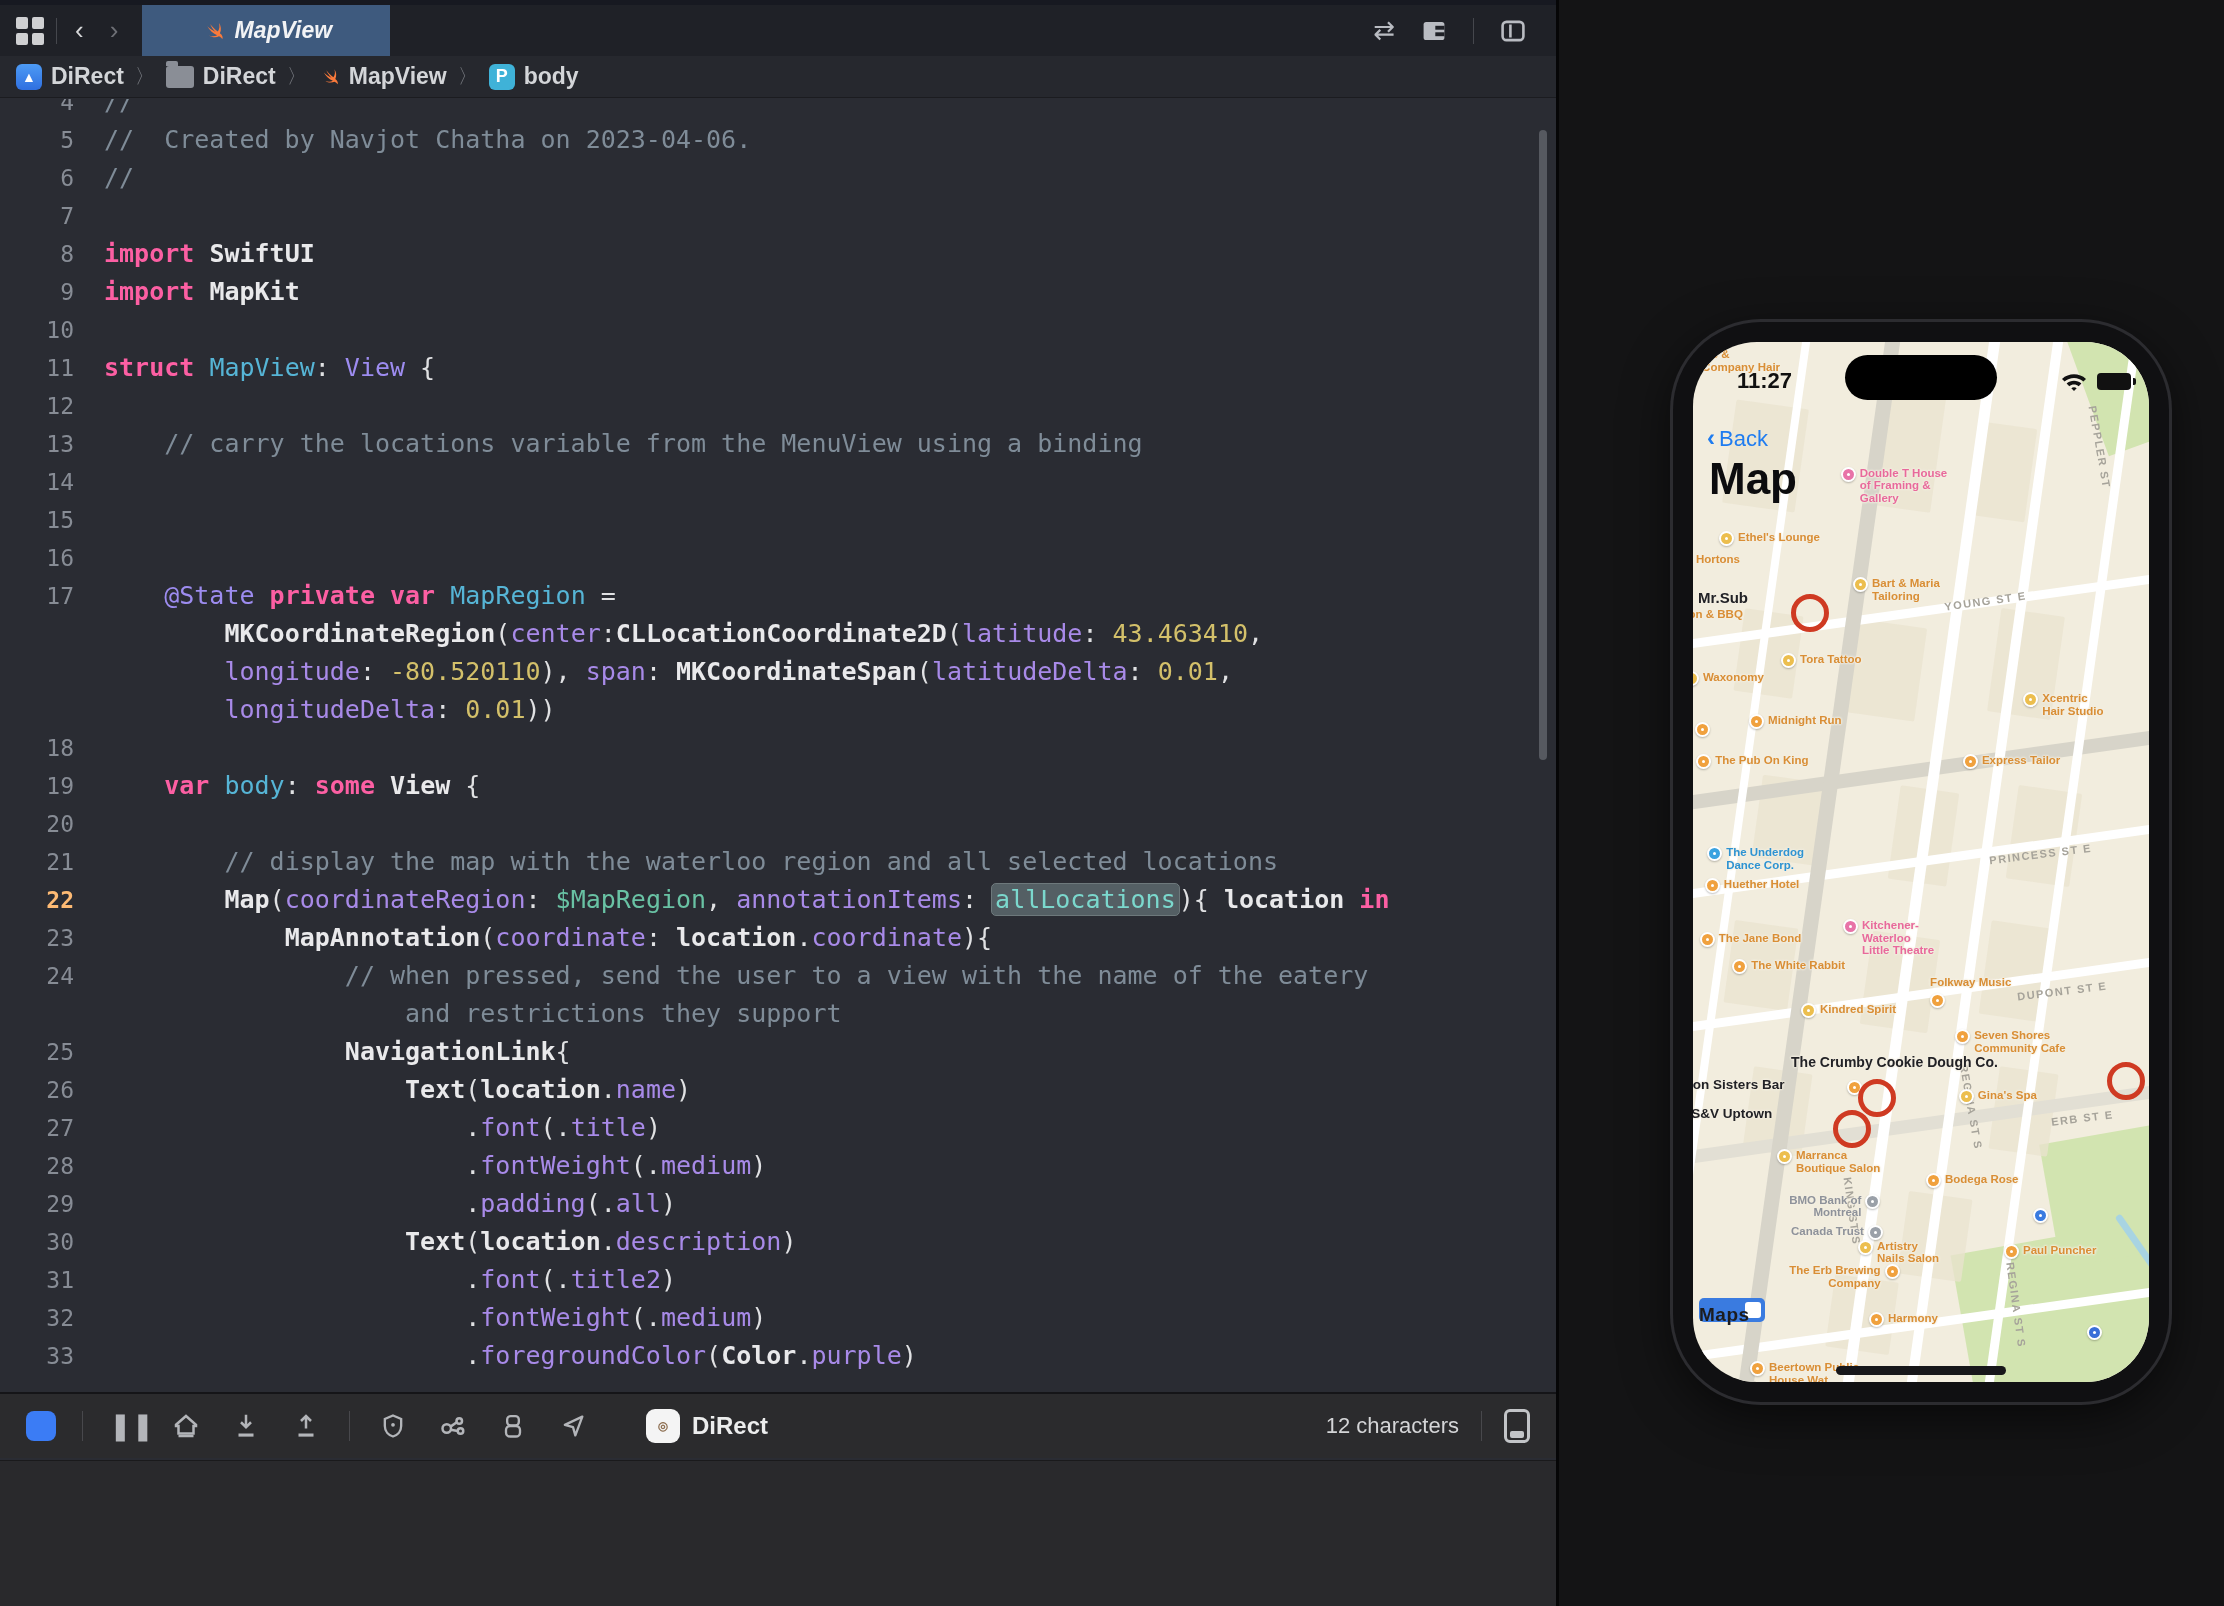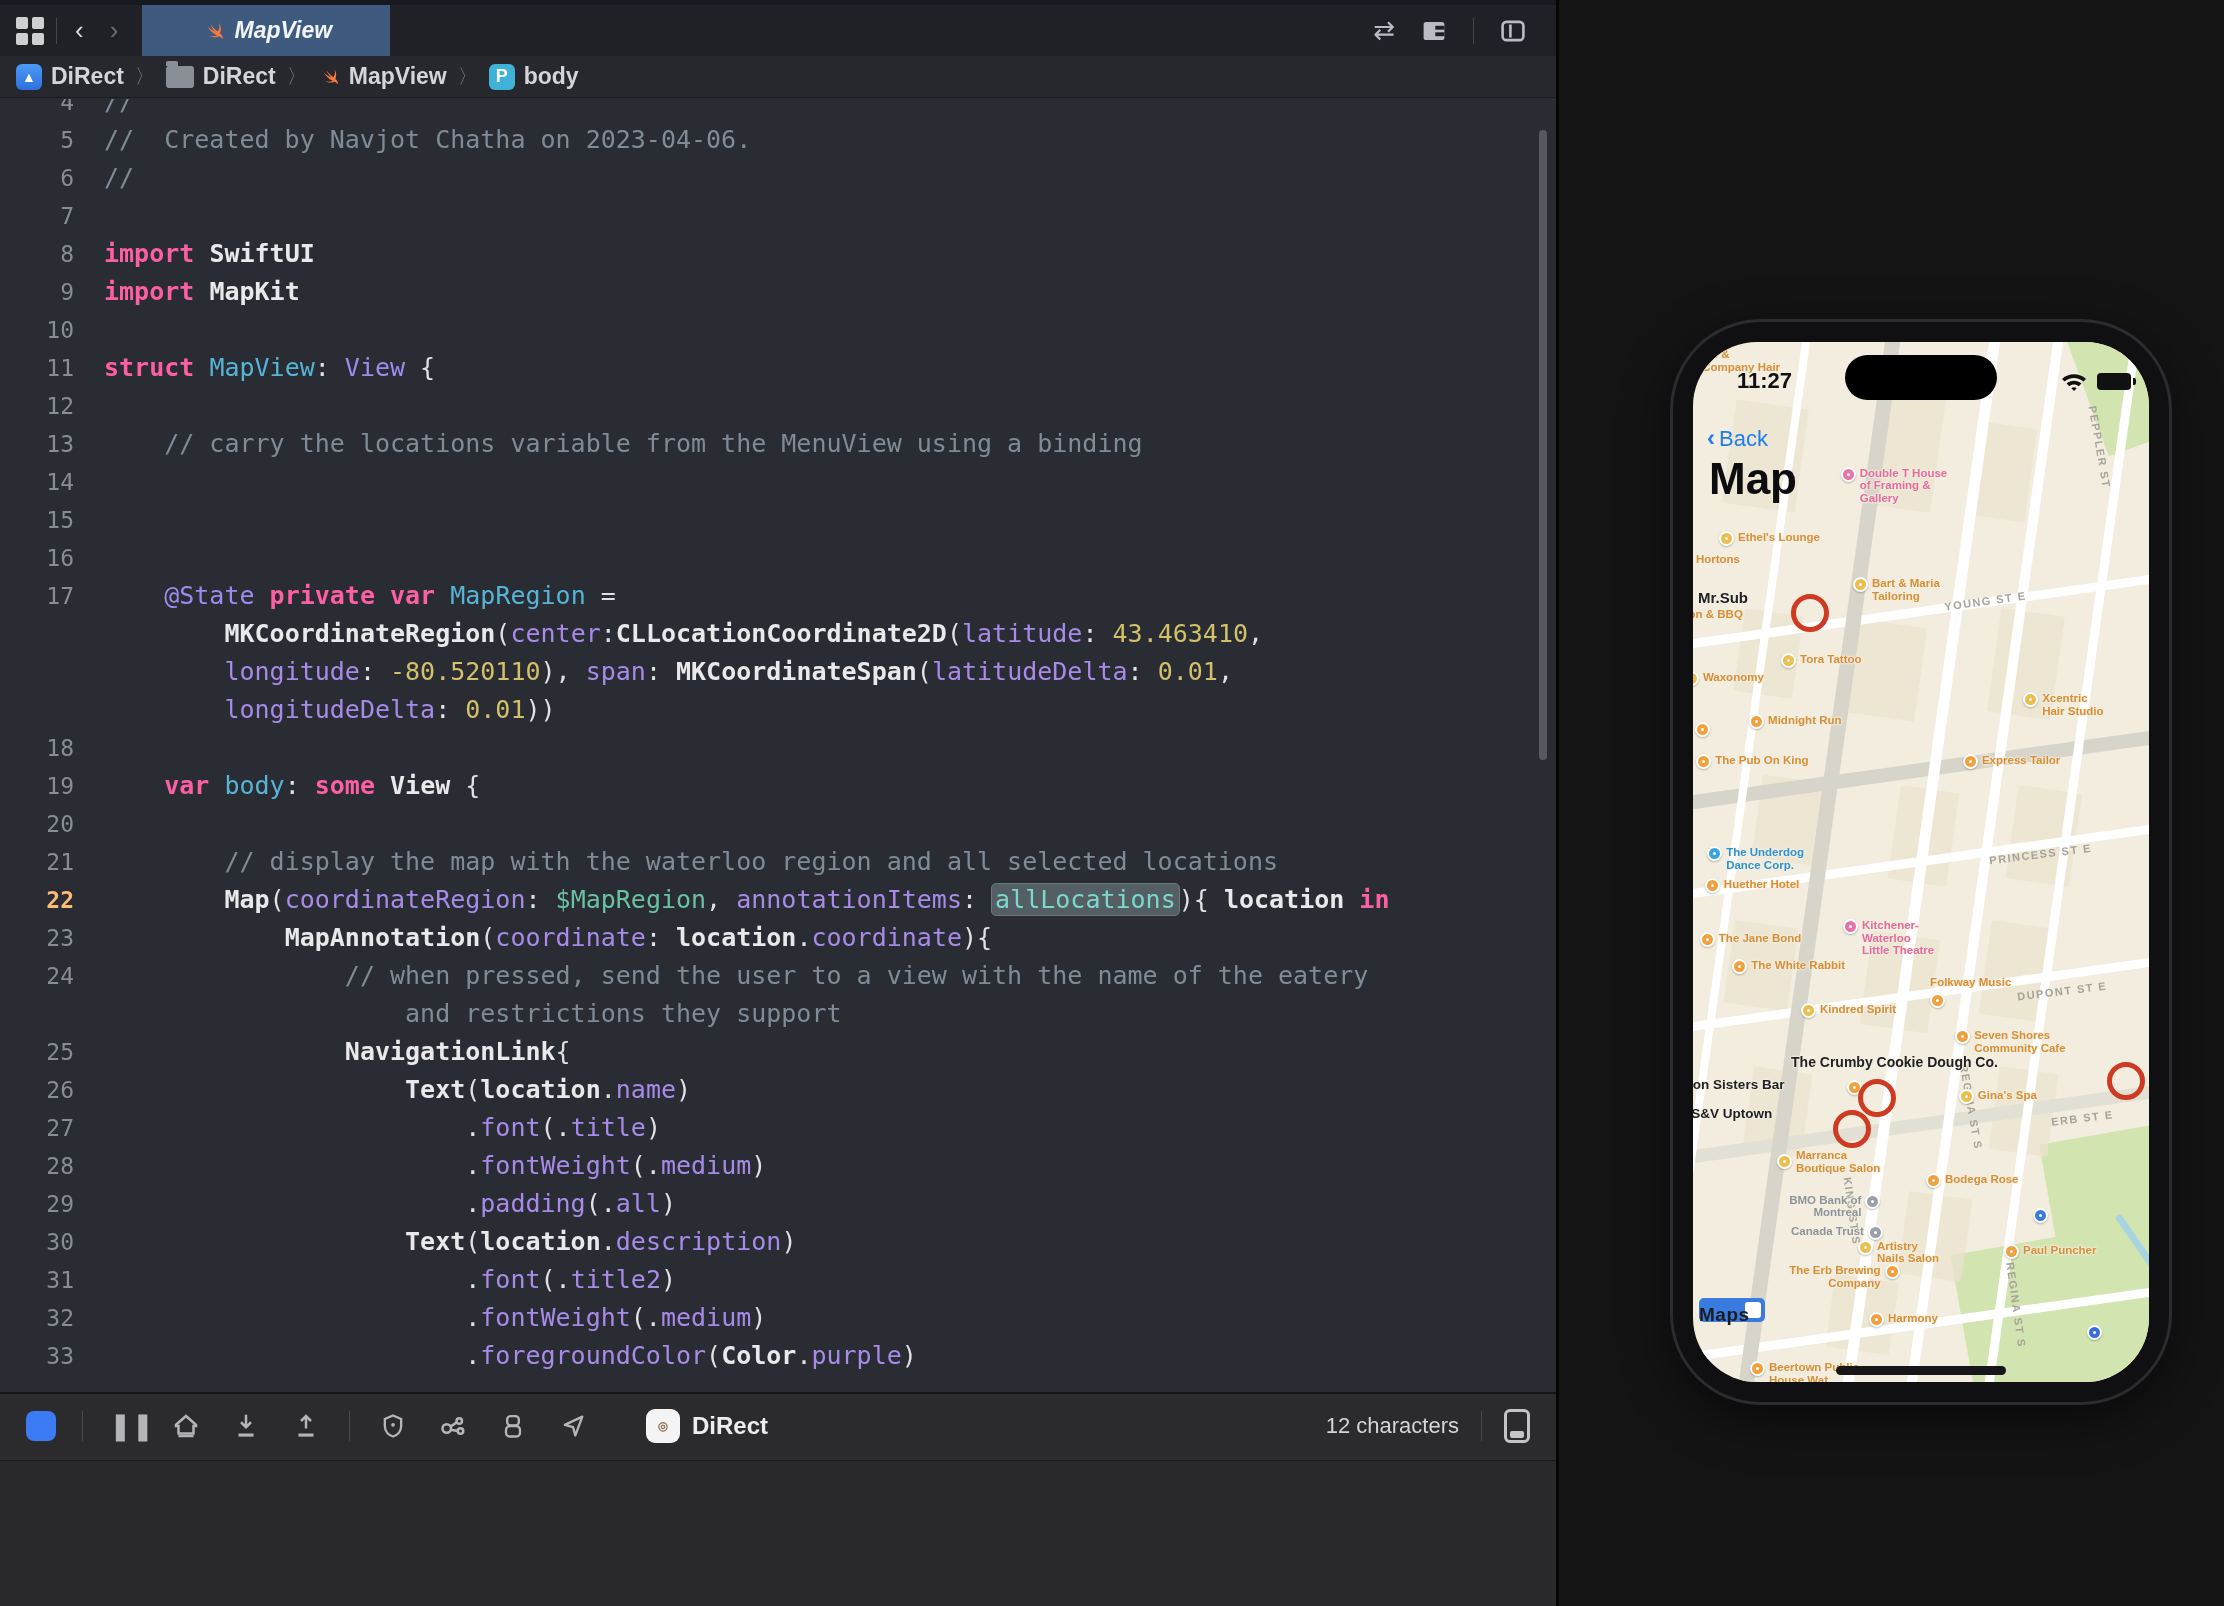--- a/index.html
+++ b/index.html
@@ -414,21 +414,21 @@
           <div class="poi" style="left: 33.8%; top: 71%;">
             <span class="poi-dot c-o"></span>
           </div>
           <div class="poi" style="left: 58.3%; top: 71.8%;">
             <span class="poi-dot c-y"></span>
             <span class="poi-label l-y">Gina's Spa</span>
           </div>
           <div class="poi" style="left: -0.4%; top: 73.6%;">
             <span class="poi-label l-k" style="font-size: 13.5px; line-height: 14.5px;">S&amp;V Uptown</span>
           </div>
-          <div class="poi" style="left: 18.4%; top: 77.6%; align-items: center;">
+          <div class="poi" style="left: 18.4%; top: 77.6%;">
             <span class="poi-dot c-y"></span>
             <span class="poi-label l-y">Marranca<br>Boutique Salon</span>
           </div>
           <div class="poi" style="left: 51.1%; top: 79.9%;">
             <span class="poi-dot c-o"></span>
             <span class="poi-label l-o">Bodega Rose</span>
           </div>
           <div class="poi" style="left: 21.1%; top: 81.9%;">
             <span class="poi-label l-g" style="text-align: right;">BMO Bank of<br>Montreal</span>
             <span class="poi-dot c-g"></span>

